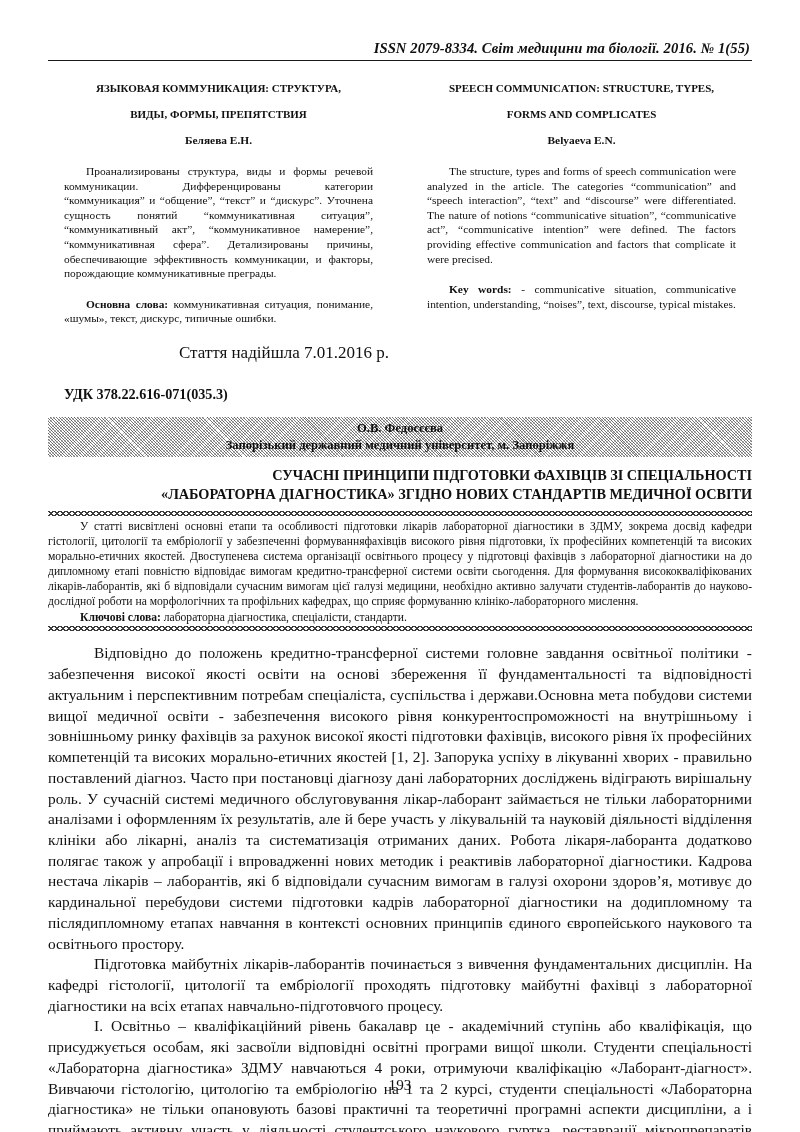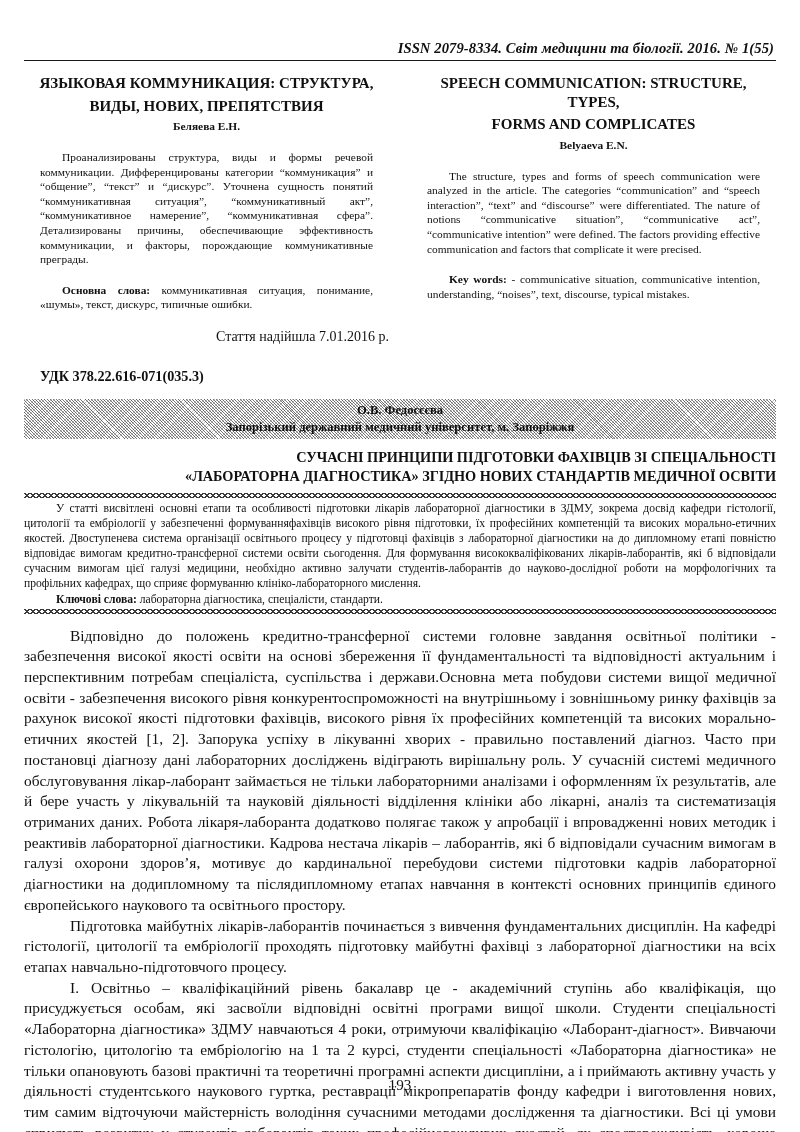--- a/index.html
+++ b/index.html
@@ -12,21 +12,21 @@
     color: #101010;
   }
   .page {
     position: relative;
     width: 800px;
     height: 1132px;
     margin: 0 auto;
     background: #ffffff;
     overflow: hidden;
     box-sizing: border-box;
-    padding: 0 24px;
+    padding: 0 48px;
   }
 
   
   .running-head {
     padding-top: 40px;
     text-align: right;
     font-style: italic;
     font-weight: bold;
     font-size: 14.6px;
     letter-spacing: 0.1px;
@@ -44,43 +44,43 @@
     gap: 22px;
     align-items: flex-start;
   }
   .col {
     width: 50%;
     box-sizing: border-box;
   }
   .col-title {
     text-align: center;
     font-weight: bold;
-    font-size: 15px;
+    font-size: 11px;
     line-height: 1.24;
-    margin: 4px;
+    margin: 12px;
   }
   .col-author {
     text-align: center;
     font-weight: bold;
     font-size: 11.4px;
     line-height: 1.3;
     margin: 0 0 1px 0;
   }
   .col-body {
     text-align: justify;
     font-size: 11.4px;
     line-height: 1.28;
     margin: 16px;
     text-indent: 22px;
     hyphens: none;
   }
   .kw-label { font-weight: bold; }
   .submitted {
     text-align: right;
-    font-size: 14px;
+    font-size: 17px;
     line-height: 1.3;
     margin-top: 1px;
   }
 
   
   .udc {
     font-weight: bold;
     font-size: 14.2px;
     margin-top: 22px;
     margin-bottom: 14px;
@@ -177,21 +177,21 @@
 
 <div class="page">
 
   <div class="running-head">ISSN 2079-8334. Світ медицини та біології. 2016. № 1(55)</div>
   <div class="head-rule"></div>
 
   <div class="two-col">
 
     <div class="col">
       <div class="col-title">ЯЗЫКОВАЯ КОММУНИКАЦИЯ: СТРУКТУРА,</div>
-      <div class="col-title">ВИДЫ, НОВИХ, ПРЕПЯТСТВИЯ</div>
+      <div class="col-title">ВИДЫ, ФОРМЫ, ПРЕПЯТСТВИЯ</div>
       <div class="col-author">Беляева Е.Н.</div>
       <p class="col-body">Проанализированы структура, виды и формы речевой коммуникации. Дифференцированы категории “коммуникация” и “общение”, “текст” и “дискурс”. Уточнена сущность понятий “коммуникативная ситуация”, “коммуникативный акт”, “коммуникативное намерение”, “коммуникативная сфера”. Детализированы причины, обеспечивающие эффективность коммуникации, и факторы, порождающие коммуникативные преграды.</p>
       <p class="col-body"><span class="kw-label">Основна слова:</span><span> коммуникативная ситуация, понимание, «шумы», текст, дискурс, типичные ошибки.</span></p>
       <div class="submitted">Стаття надійшла 7.01.2016 р.</div>
     </div>
 
     <div class="col">
       <div class="col-title">SPEECH COMMUNICATION: STRUCTURE, TYPES,</div>
       <div class="col-title">FORMS AND COMPLICATES</div>
       <div class="col-author">Belyaeva E.N.</div>

